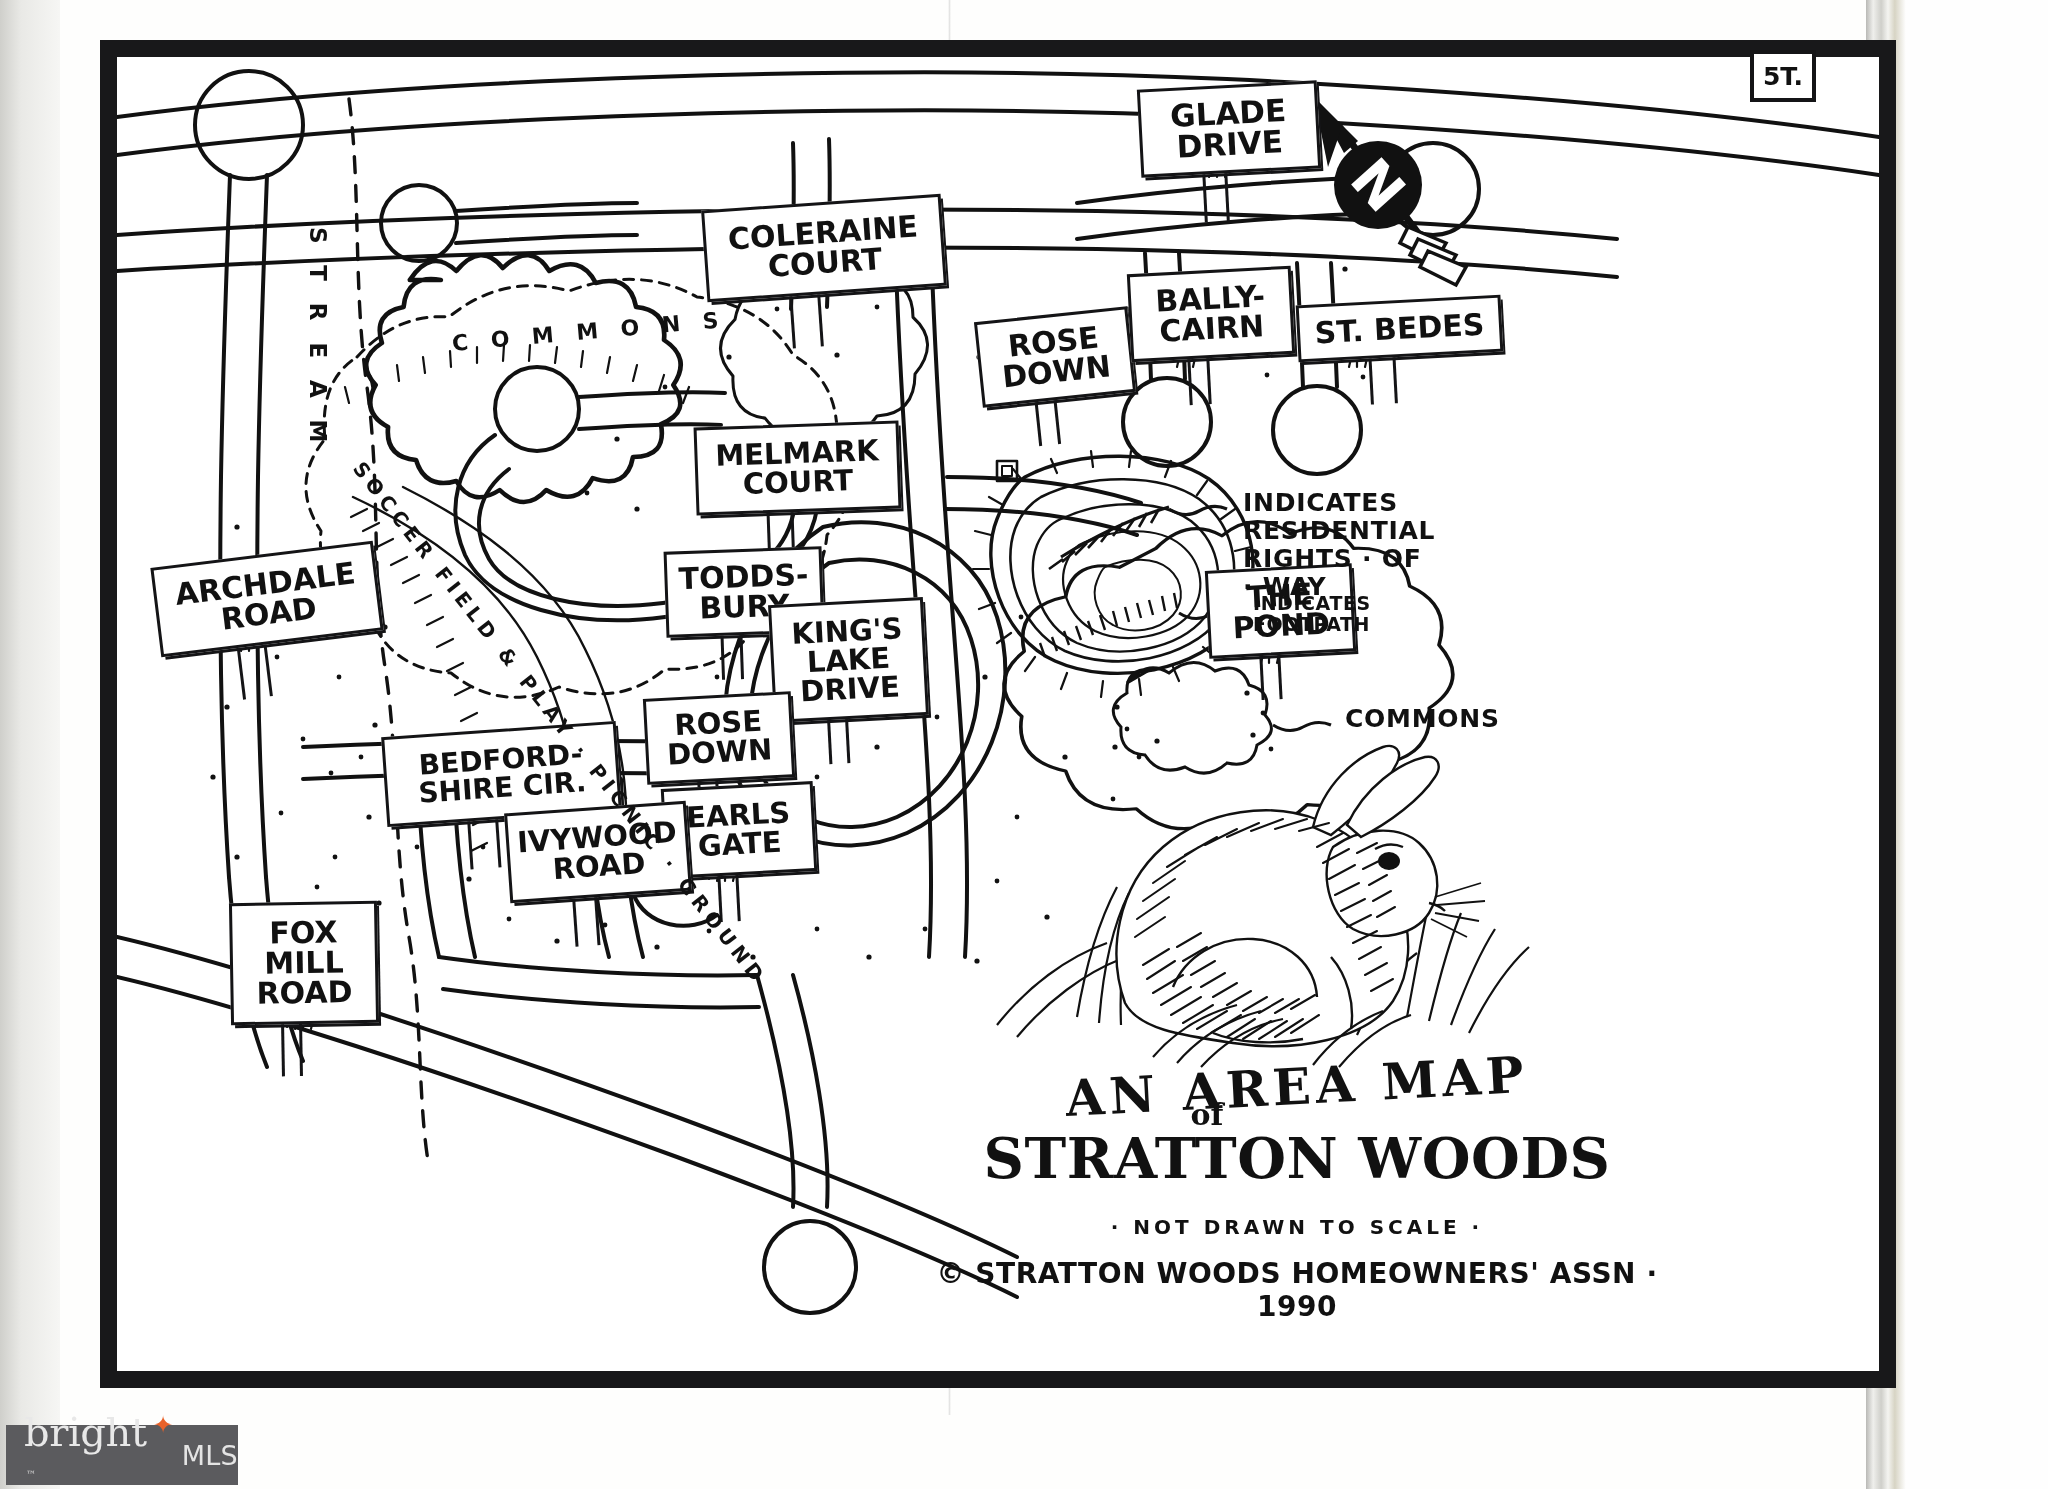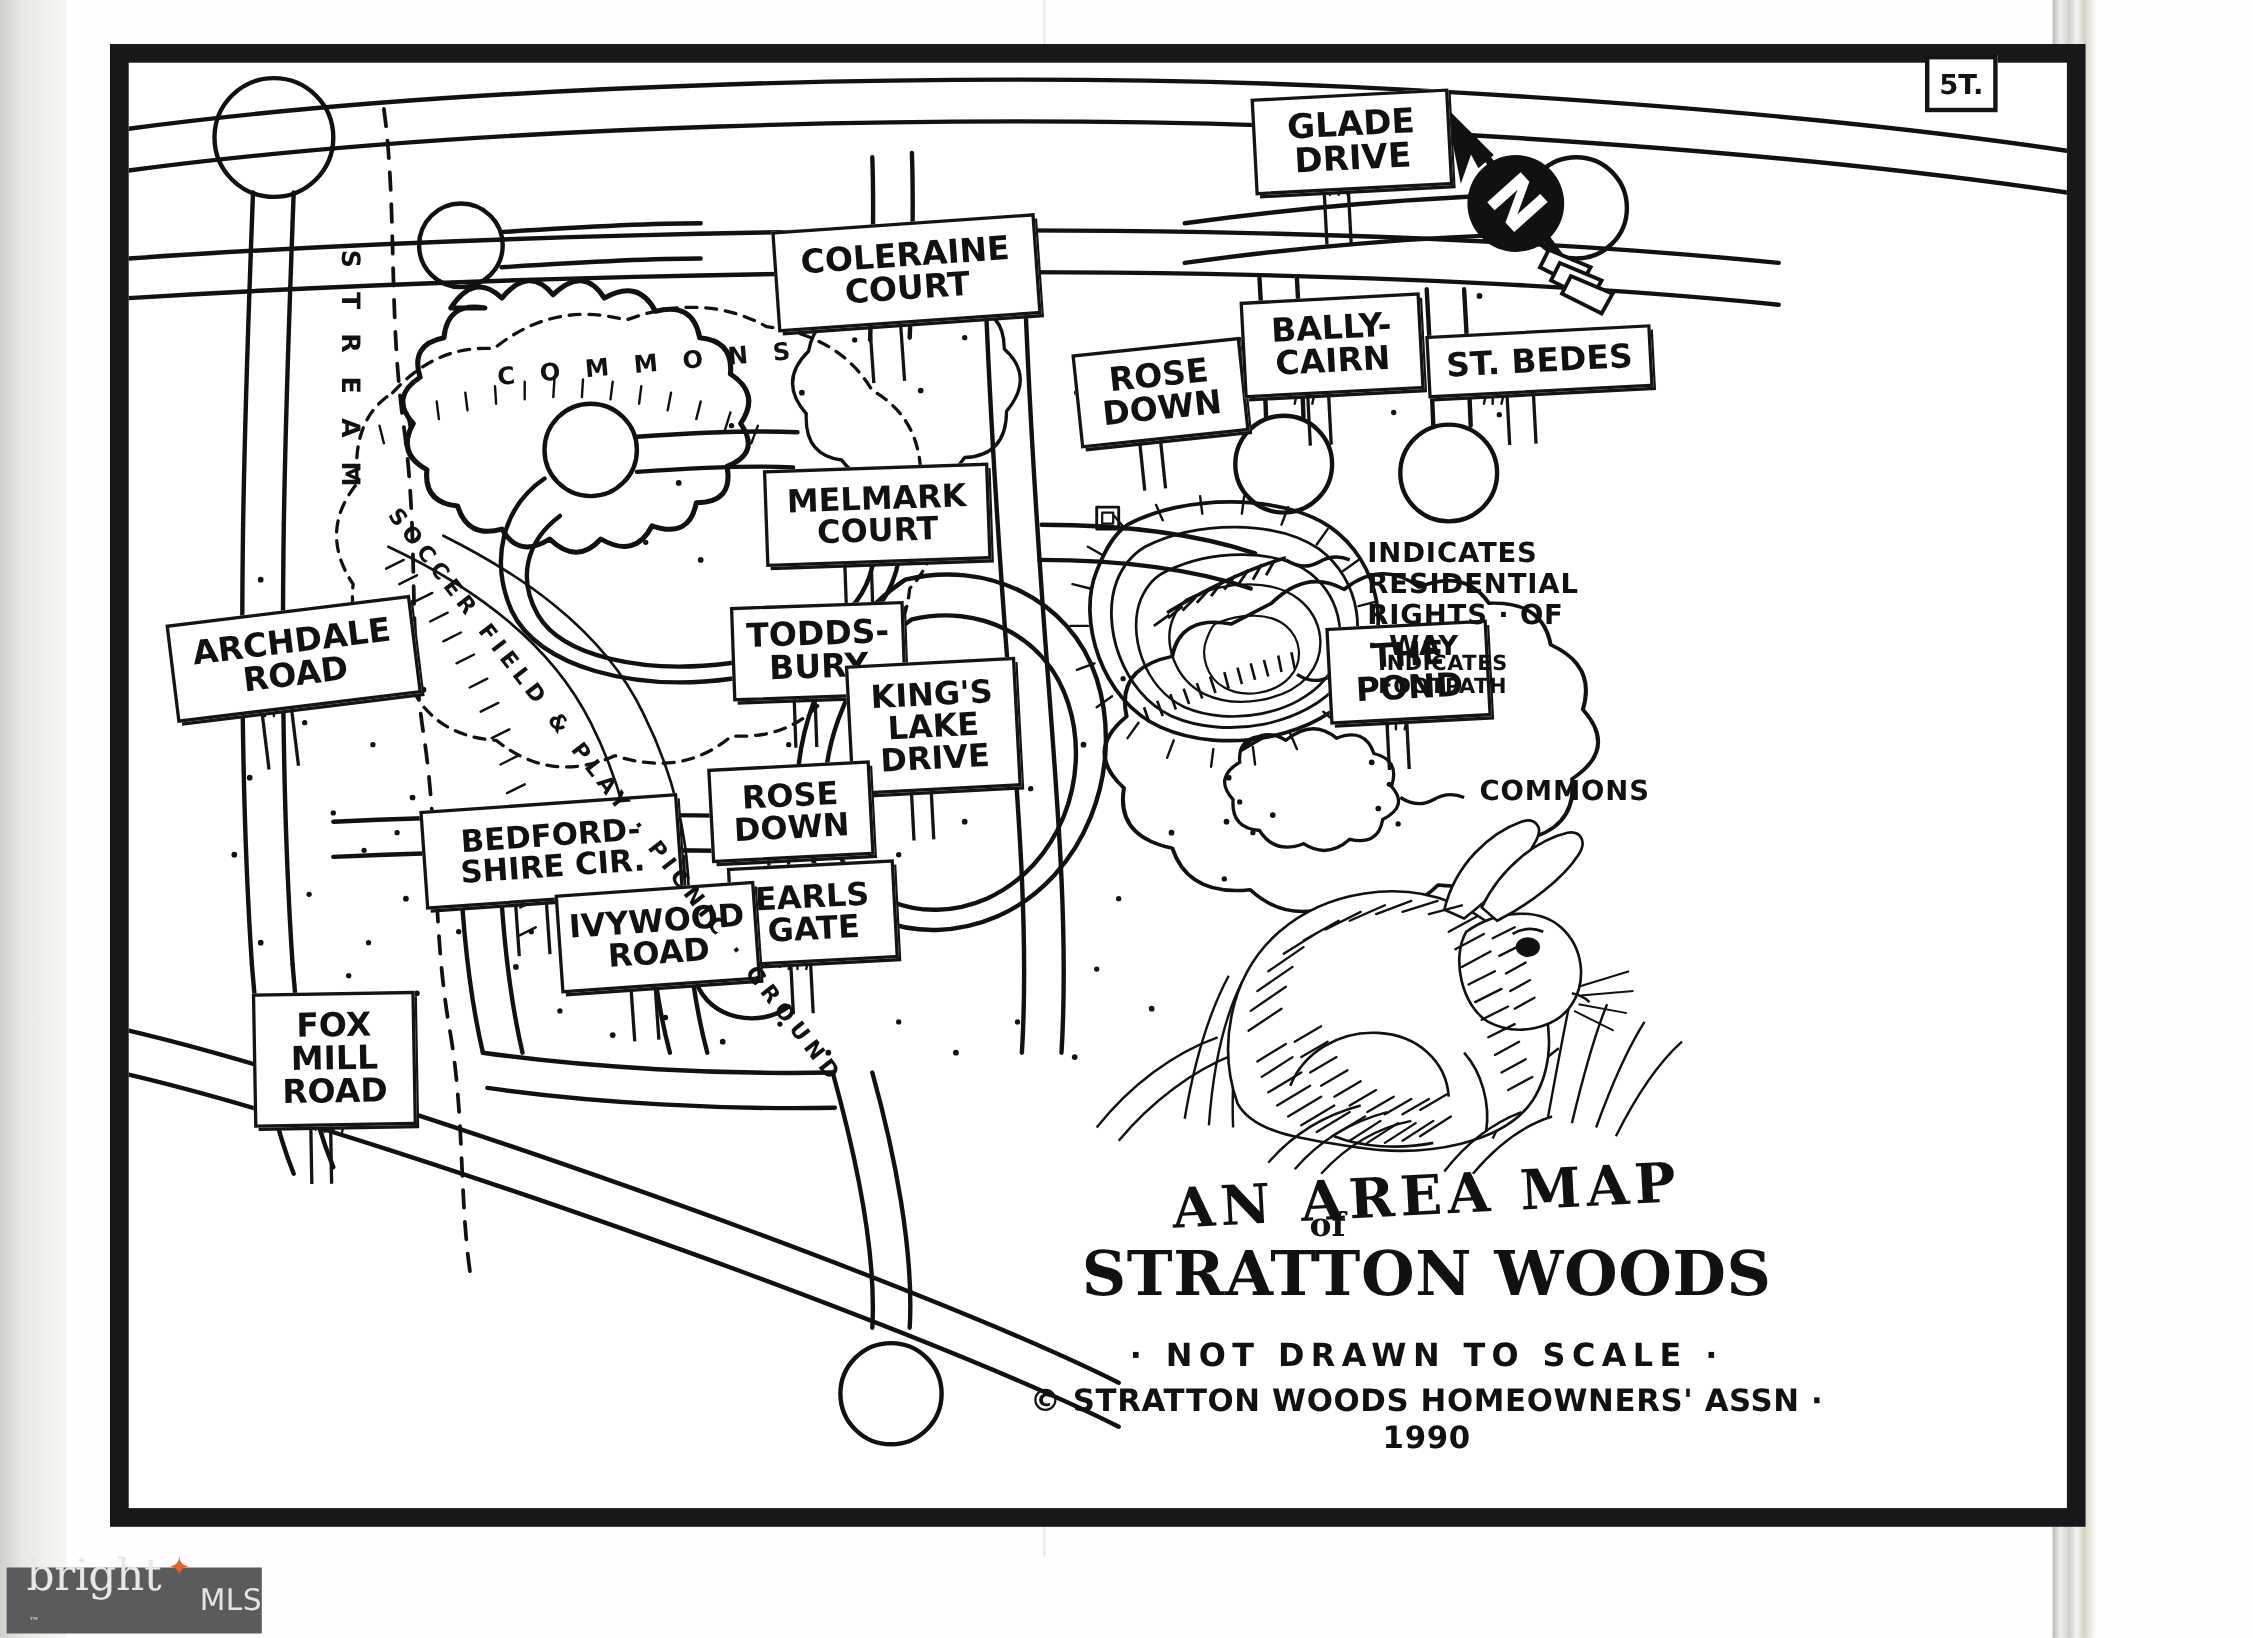--- a/index.html
+++ b/index.html
@@ -579,21 +579,21 @@
     <div class="legtext" style="left:1136px;top:536px;font-size:19px;">INDICATES FOOTPATH</div>
     <div class="legtext" style="left:1228px;top:648px;font-size:25px;">COMMONS</div>
   </div>
 
   <div class="tt" style="left:860px;top:1000px;width:640px;font-size:50px;
         letter-spacing:.10em;transform:rotate(-3deg);">AN AREA MAP</div>
   <div class="tt" style="left:1060px;top:1040px;width:60px;font-size:30px;
         font-family:'DejaVu Serif',serif;">of</div>
   <div class="tt" style="left:820px;top:1068px;width:720px;font-size:56px;
         letter-spacing:.01em;">STRATTON WOODS</div>
-  <div class="tt" style="left:860px;top:1158px;width:640px;font-size:29px;
+  <div class="tt" style="left:860px;top:1158px;width:640px;font-size:20px;
         letter-spacing:.20em;font-family:'DejaVu Sans',sans-serif;">· NOT DRAWN TO SCALE ·</div>
   <div class="tt" style="left:800px;top:1200px;width:760px;font-size:28px;
         letter-spacing:.02em;font-family:'DejaVu Sans',sans-serif;">© STRATTON WOODS HOMEOWNERS' ASSN · 1990</div>
 </div>
 
 <div id="mls">
   <span class="b">
     <span>bright</span>
     <span class="star">✦</span>
     <span class="tm">™</span>

